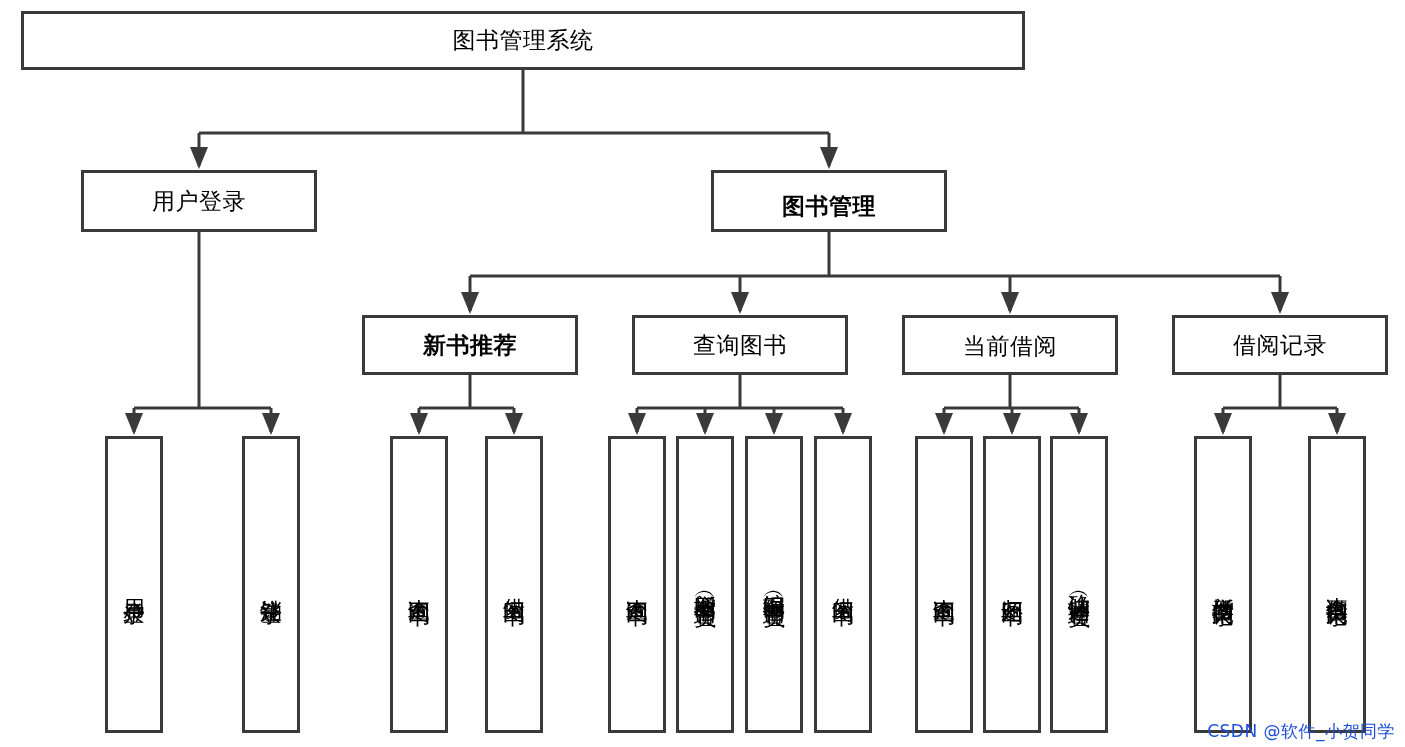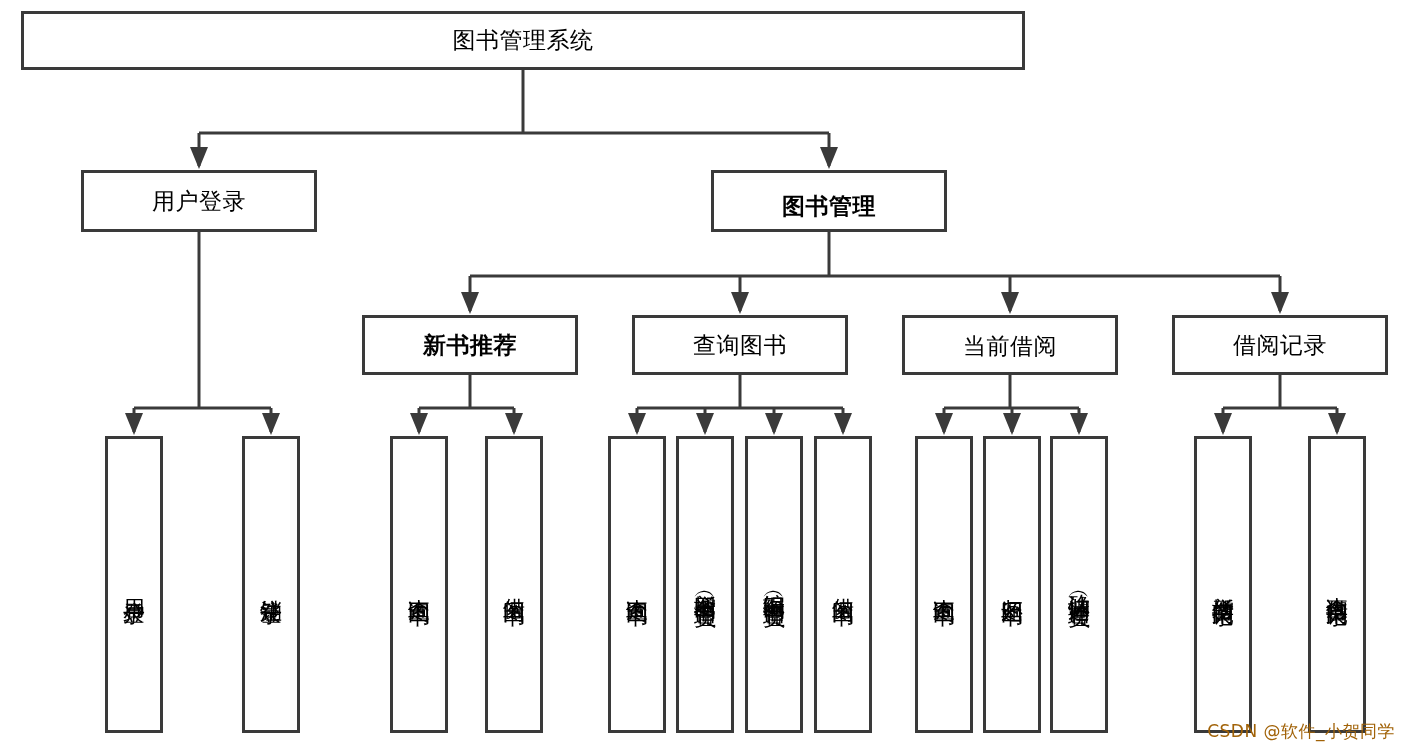--- a/index.html
+++ b/index.html
@@ -59,21 +59,21 @@
     writing-mode: vertical-rl;
     text-orientation: upright;
     font-size: 22px;
     letter-spacing: 2px;
     line-height: 1;
   }
   .watermark {
     position: absolute;
     right: 10px;
     bottom: 4px;
-    color: #a16207;
+    color: #1d4ed8;
     font-size: 17px;
     font-family: "DejaVu Sans", "Liberation Sans", sans-serif;
     white-space: nowrap;
     letter-spacing: 0.5px;
   }
 </style>
 </head>
 <body>
 
 <div id="diagram-root">

